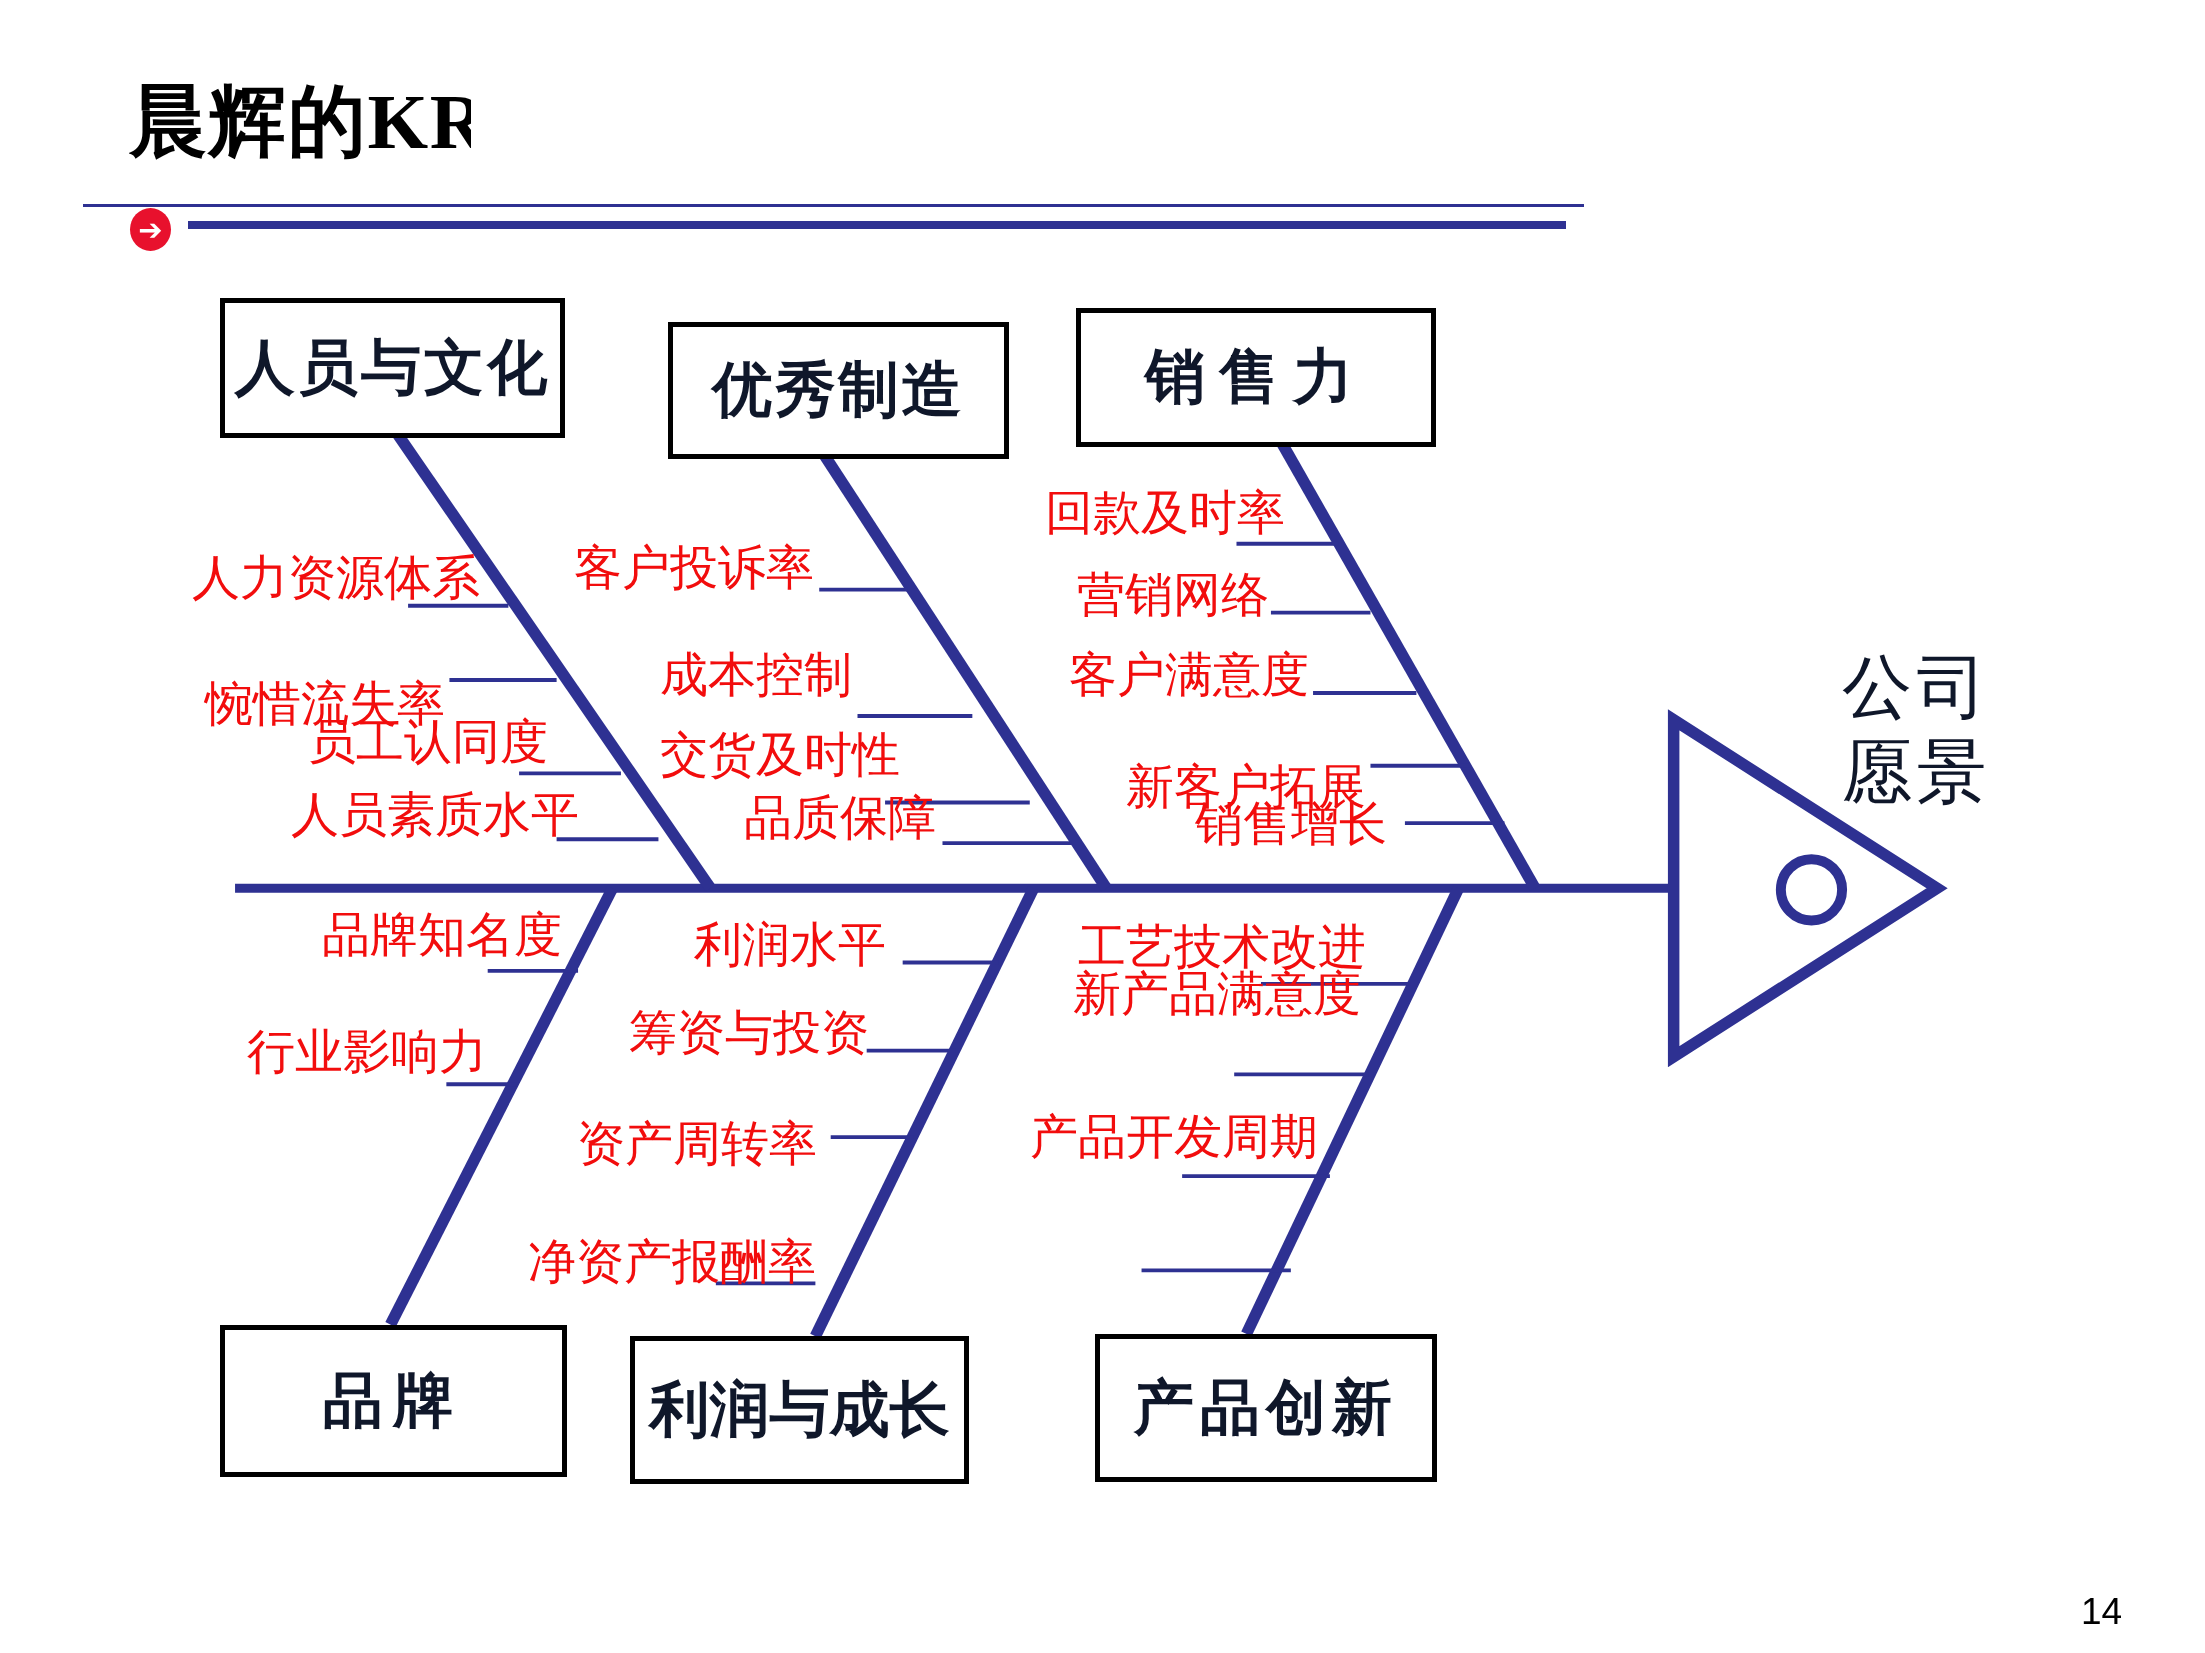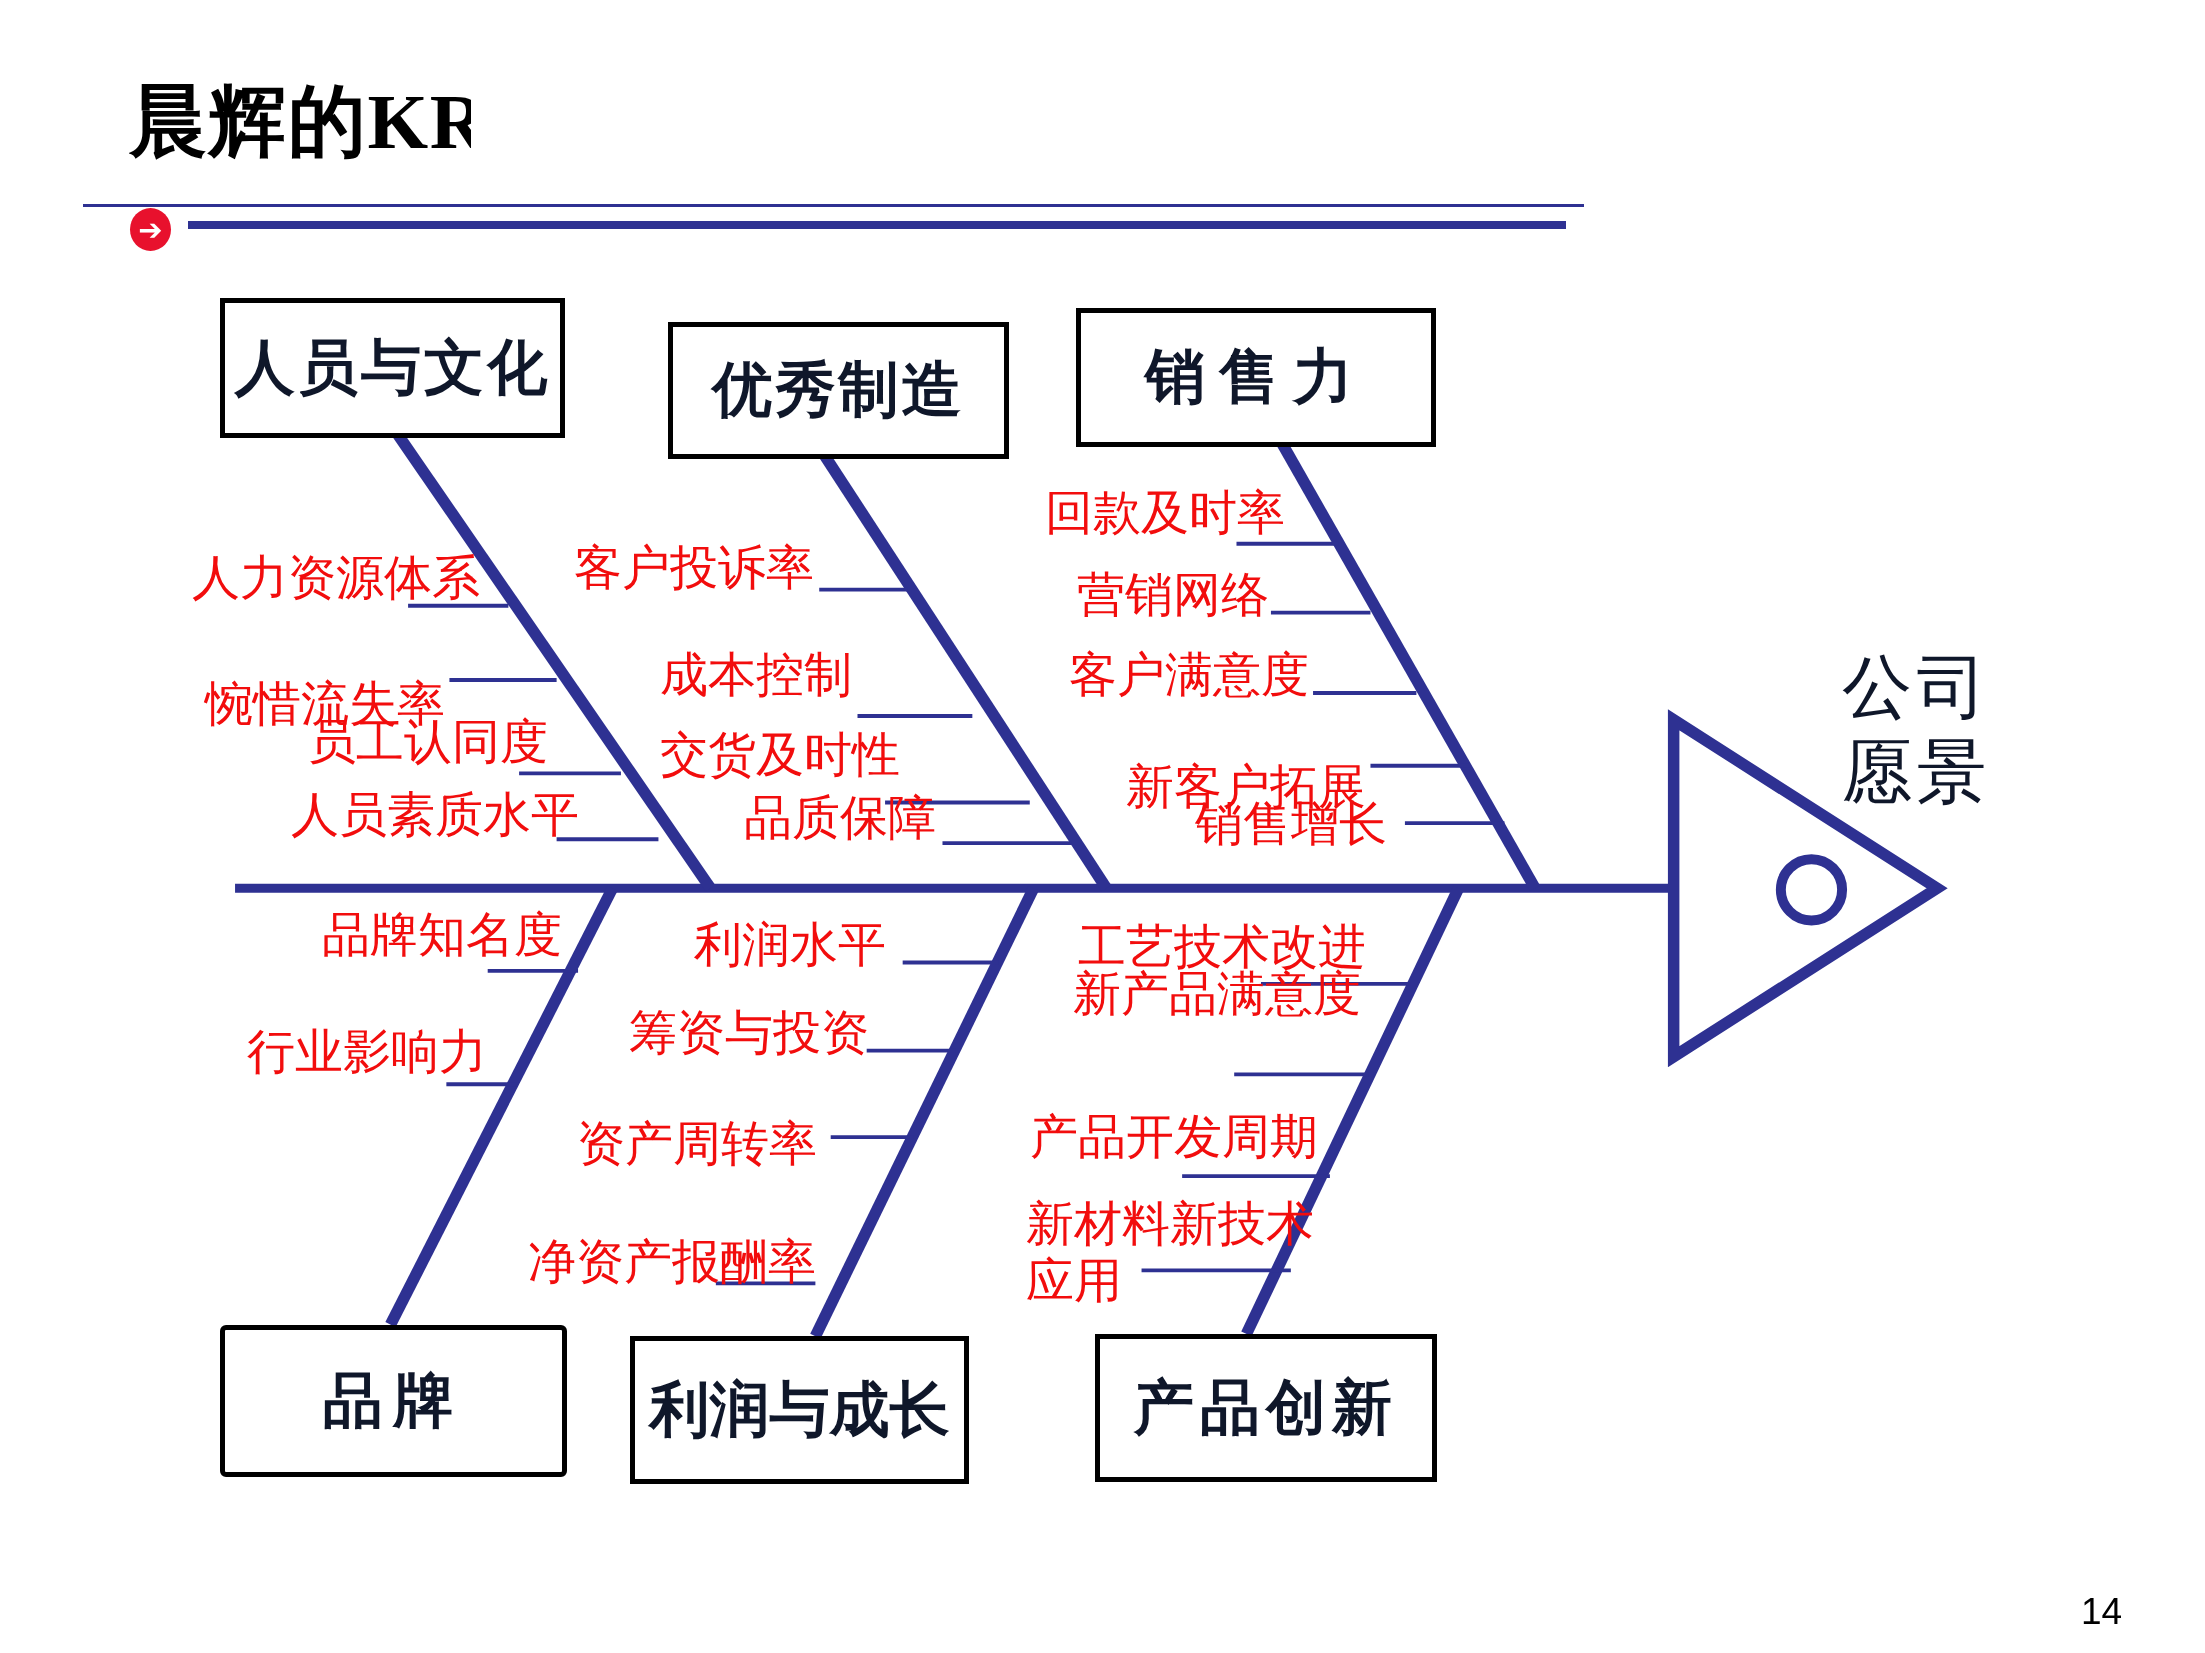--- a/index.html
+++ b/index.html
@@ -92,21 +92,21 @@
     <line x1="1491" y1="1659" x2="1686" y2="1659" stroke="#2E3192" stroke-width="5"></line>
 
     <polygon points="2186,940 2186,1380 2530,1160" fill="#ffffff" stroke="#2E3192" stroke-width="15"></polygon>
     <circle cx="2366" cy="1162" r="40" fill="#ffffff" stroke="#2E3192" stroke-width="13"></circle>
   </svg>
 
   <div class="cat-box" style="left:220px;top:298px;width:335px;height:130px;">人员与文化</div>
   <div class="cat-box" style="left:668px;top:322px;width:331px;height:127px;">优秀制造</div>
   <div class="cat-box" style="left:1076px;top:308px;width:350px;height:129px;letter-spacing:13.8px;">销售力</div>
 
-  <div class="cat-box" style="left:220px;top:1325px;width:337px;height:142px;letter-spacing:10.7px;border-radius:6px;">品牌</div>
+  <div class="cat-box" style="left:220px;top:1325px;width:337px;height:142px;letter-spacing:10.7px;">品牌</div>
   <div class="cat-box" style="left:630px;top:1336px;width:329px;height:138px;letter-spacing:0;">利润与成长</div>
   <div class="cat-box" style="left:1095px;top:1334px;width:332px;height:138px;letter-spacing:6.1px;">产品创新</div>
 
   <div class="kpi" style="left:192px;top:550px;">人力资源体系</div>
   <div class="kpi" style="left:205px;top:655px;margin-top:21px;">惋惜流失率</div>
   <div class="kpi" style="left:308px;top:714px;">员工认同度</div>
   <div class="kpi" style="left:291px;top:787px;">人员素质水平</div>
 
   <div class="kpi" style="left:574px;top:540px;">客户投诉率</div>
   <div class="kpi" style="left:660px;top:647px;">成本控制</div>
@@ -123,21 +123,20 @@
   <div class="kpi" style="left:247px;top:1024px;">行业影响力</div>
 
   <div class="kpi" style="left:694px;top:917px;">利润水平</div>
   <div class="kpi" style="left:629px;top:1005px;text-align:center;">筹资与投资</div>
   <div class="kpi" style="left:577px;top:1116px;">资产周转率</div>
   <div class="kpi" style="left:528px;top:1234px;">净资产报酬率</div>
 
   <div class="kpi" style="left:1078px;top:919px;">工艺技术改进</div>
   <div class="kpi" style="left:1045px;top:966px;margin-left:28px;">新产品满意度</div>
   <div class="kpi" style="left:1030px;top:1109px;">产品开发周期</div>
-  <div class="kpi wrap" style="left:1026px;top:1196px;">新材料新技术应用</div>
 
   <div class="vision">
     <div>公司</div>
     <div>愿景</div>
   </div>
 
   <div class="page-num">14</div>
 
 </div>
 

